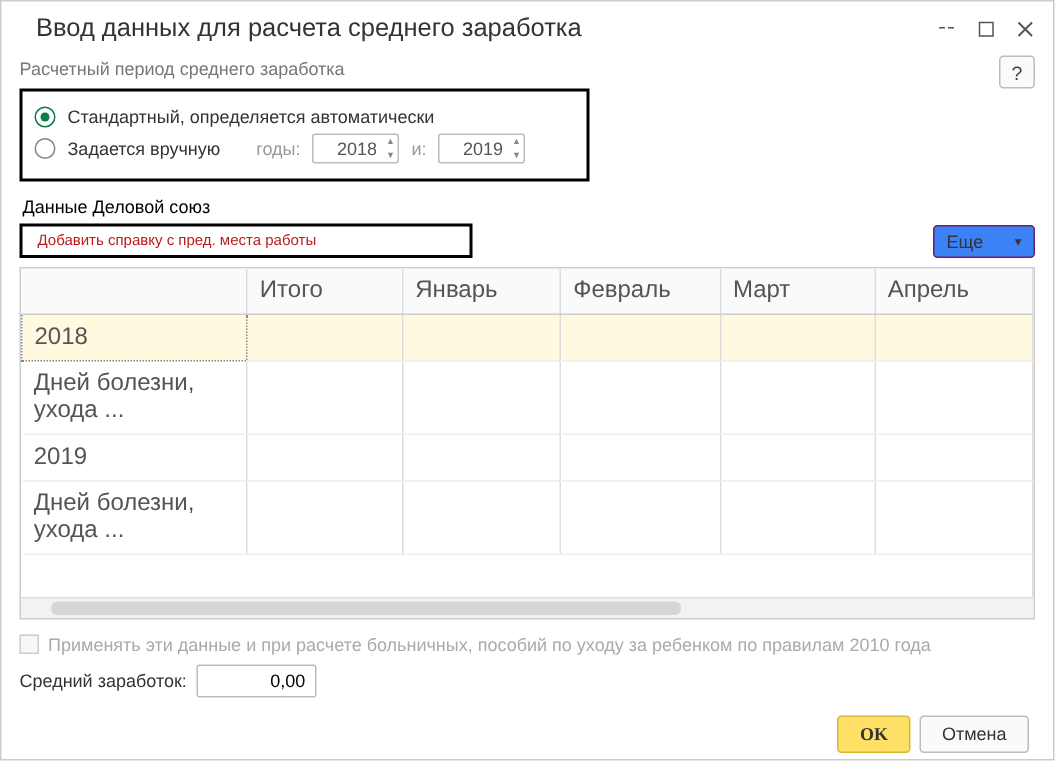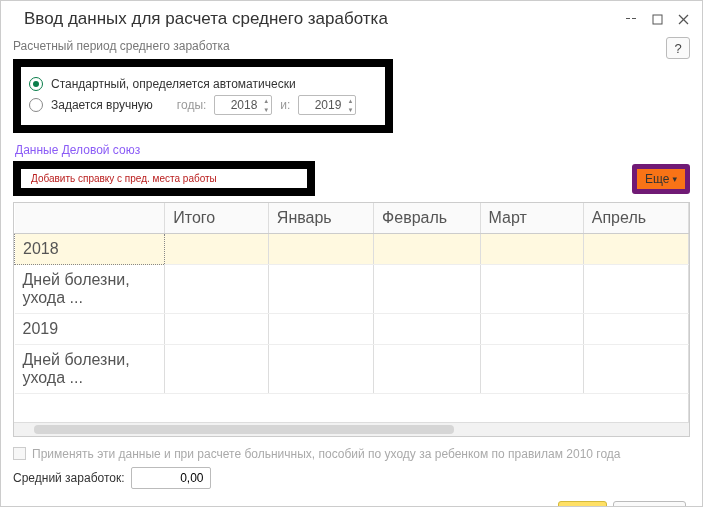--- a/index.html
+++ b/index.html
@@ -38,21 +38,21 @@
   .help-btn {
     width: 24px; height: 22px;
     border: 1px solid #bbb;
     border-radius: 3px;
     background: #fafafa;
     display: flex; align-items: center; justify-content: center;
     font-size: 13px; color: #444;
     cursor: pointer;
   }
   .red-box {
-    border: 8px solid #000000;
+    border: 2px solid #000000;
     padding: 6px 8px;
   }
   .radio-row {
     display: flex; align-items: center; gap: 8px;
     margin: 4px 0;
     font-size: 12px;
   }
   .radio {
     width: 14px; height: 14px;
     border: 1px solid #888;
@@ -83,37 +83,37 @@
     position: absolute; right: 1px; top: 1px; bottom: 1px;
     width: 10px;
     display: flex; flex-direction: column;
   }
   .spin div {
     flex: 1; font-size: 6px; line-height: 6px;
     display: flex; align-items: center; justify-content: center;
     color: #888;
   }
   .muted { color: #999; }
-  .green-link { color: #8b5cf6; font-size: 12px; margin: 10px 0 4px 2px; }
+  .green-link { color: #000000; font-size: 12px; margin: 10px 0 4px 2px; }
   .toolbar-row {
     display: flex; align-items: center; gap: 8px;
     margin-bottom: 6px;
   }
   .link-btn {
     color: #b91c1c;
     padding: 4px 10px;
     font-size: 10px;
   }
   .more-btn {
-    border: 5px solid #701a75;
+    border: 1px solid #701a75;
     border-radius: 3px;
-    background: #f97316;
+    background: #3b82f6;
     padding: 3px 8px;
     font-size: 12px;
-    display: flex; align-items: center; gap: 3px;
+    display: flex; align-items: center; gap: 21px;
     cursor: pointer;
   }
   .table-wrap {
     border: 1px solid #ccc;
     overflow: hidden;
   }
   .grid {
     width: 100%;
     border-collapse: collapse;
     font-size: 16px;

